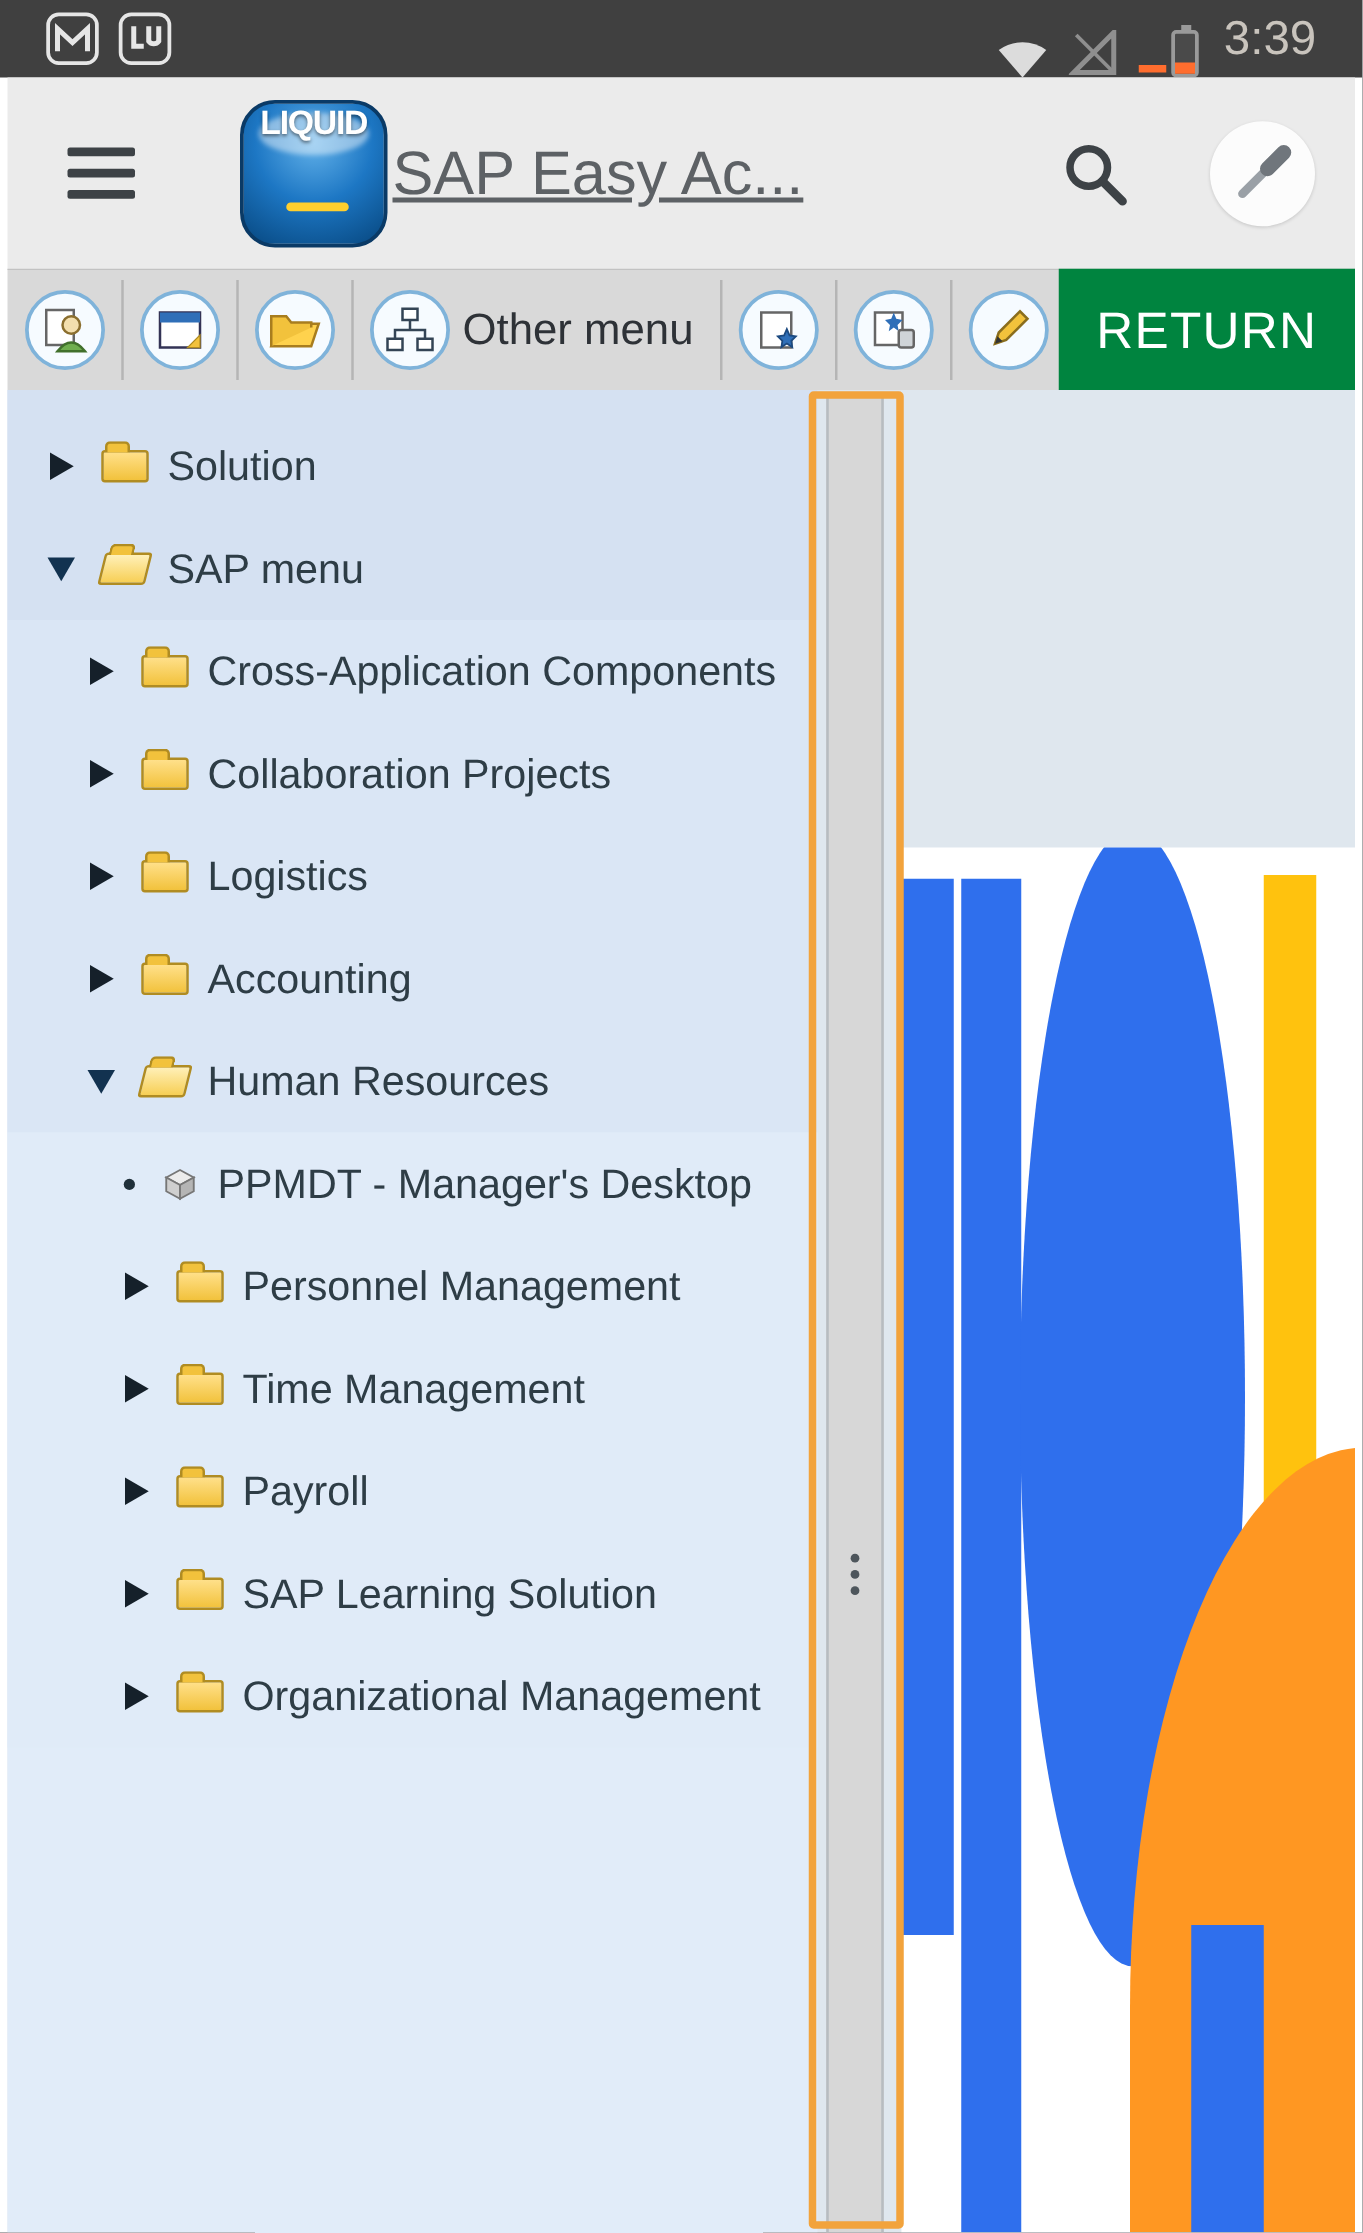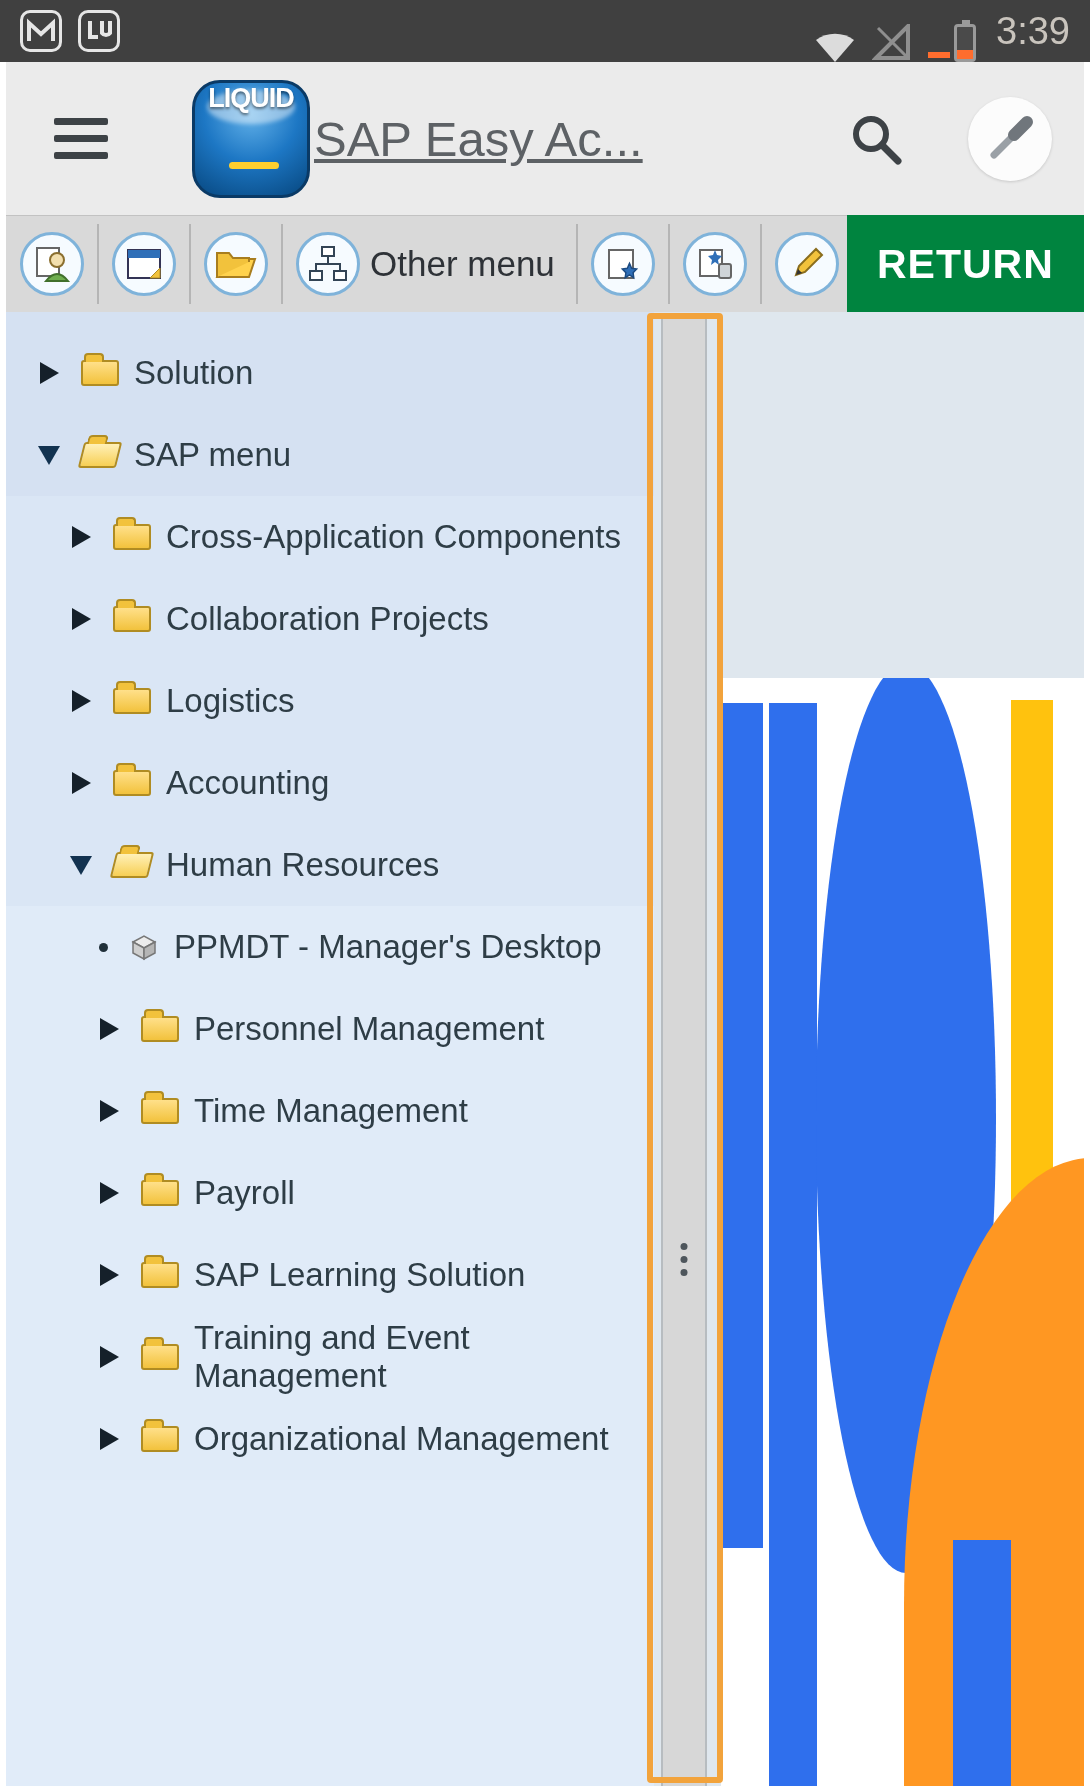--- a/index.html
+++ b/index.html
@@ -3,21 +3,21 @@
 <meta charset="utf-8">
 <style>
   * { margin:0; padding:0; box-sizing:border-box; }
   html,body { background:#777; }
   body { font-family:"Liberation Sans", sans-serif; }
 
   .screen { position:relative; width:1090px; height:1786px; background:#ffffff; overflow:hidden; margin:0 auto; }
 
   
   .status-bar { position:absolute; top:0; left:0; width:1090px; height:62px; background:#404040;
-    display:flex; align-items:center; padding:0 20px; }
+    display:flex; align-items:center; padding:0 37px; }
   .sb-app { width:42px; height:42px; border:3px solid #e6e6e6; border-radius:10px; margin-right:16px;
     display:flex; align-items:center; justify-content:center; }
   .sb-right { margin-left:auto; display:flex; align-items:flex-end; gap:16px; }
   .sb-time { font-size:38px; color:#c9c4bd; line-height:62px; margin-left:4px; }
   .battery-wrap { display:flex; align-items:flex-end; gap:4px; }
   .charge-dash { width:22px; height:6px; background:#ff6d2e; margin-bottom:4px; }
   .battery { width:22px; height:38px; border:3px solid #9a9a9a; border-radius:4px; position:relative; background:#4a4a4a; }
   .battery::before { content:""; position:absolute; top:-7px; left:5px; width:8px; height:5px; background:#9a9a9a; }
   .battery-fill { position:absolute; bottom:0; left:0; right:0; height:9px; background:#ff6d2e; }
 
@@ -45,21 +45,21 @@
     display:flex; align-items:center; justify-content:center; box-shadow:0 1px 3px rgba(0,0,0,.15); cursor:pointer; }
 
   
   .toolbar { position:absolute; top:153px; left:0; right:0; height:97px; background:#d9d9d9;
     border-top:1px solid #c2c2c2; display:flex; align-items:center; padding-left:6px; }
   .tb-icon { width:64px; height:64px; border-radius:50%; border:3px solid #7fb3da; background:#f6fbff;
     margin:0 8px; flex:none; display:flex; align-items:center; justify-content:center; cursor:pointer; }
   .tb-sep { width:2px; height:80px; background:#b5b5b5; margin:0 5px; flex:none; }
   .tb-label { font-size:35px; color:#2e3237; margin:0 16px 0 2px; white-space:nowrap; }
   .return-btn { margin-left:auto; width:352px; height:99px; background:#00843F; color:#fff;
-    font-size:41px; font-weight:bold; letter-spacing:1px; border:none;
+    font-size:41px; font-weight:normal; letter-spacing:1px; border:none;
     display:flex; align-items:center; justify-content:center; cursor:pointer; }
 
   
   .content { position:absolute; top:250px; left:0; right:0; bottom:0; background:#dfe7ee; }
 
   .tree-pane { position:absolute; left:0; top:0; width:648px; height:100%; background:#e1ecf9; }
   .block-a { background:#d5e1f2; padding-top:20px; }
   .block-b { background:#dae6f5; }
   .block-c { background:#e0ebf8; }
 
@@ -321,27 +321,20 @@
                 <i class="tri-r"></i>
               </span>
             <span class="icon-folder"></span>
             <span>SAP Learning Solution</span>
           </div>
           <div class="tree-row lvl2">
             <span class="exp">
                 <i class="tri-r"></i>
               </span>
             <span class="icon-folder"></span>
-            <span>Training and Event Management</span>
-          </div>
-          <div class="tree-row lvl2">
-            <span class="exp">
-                <i class="tri-r"></i>
-              </span>
-            <span class="icon-folder"></span>
             <span>Organizational Management</span>
           </div>
         </div>
       </div>
 
       <div class="right-pane">
         <div class="logo-canvas">
           <div class="shape bar-blue-a"></div>
           <div class="shape bar-blue-b"></div>
           <div class="shape ellipse-blue"></div>

